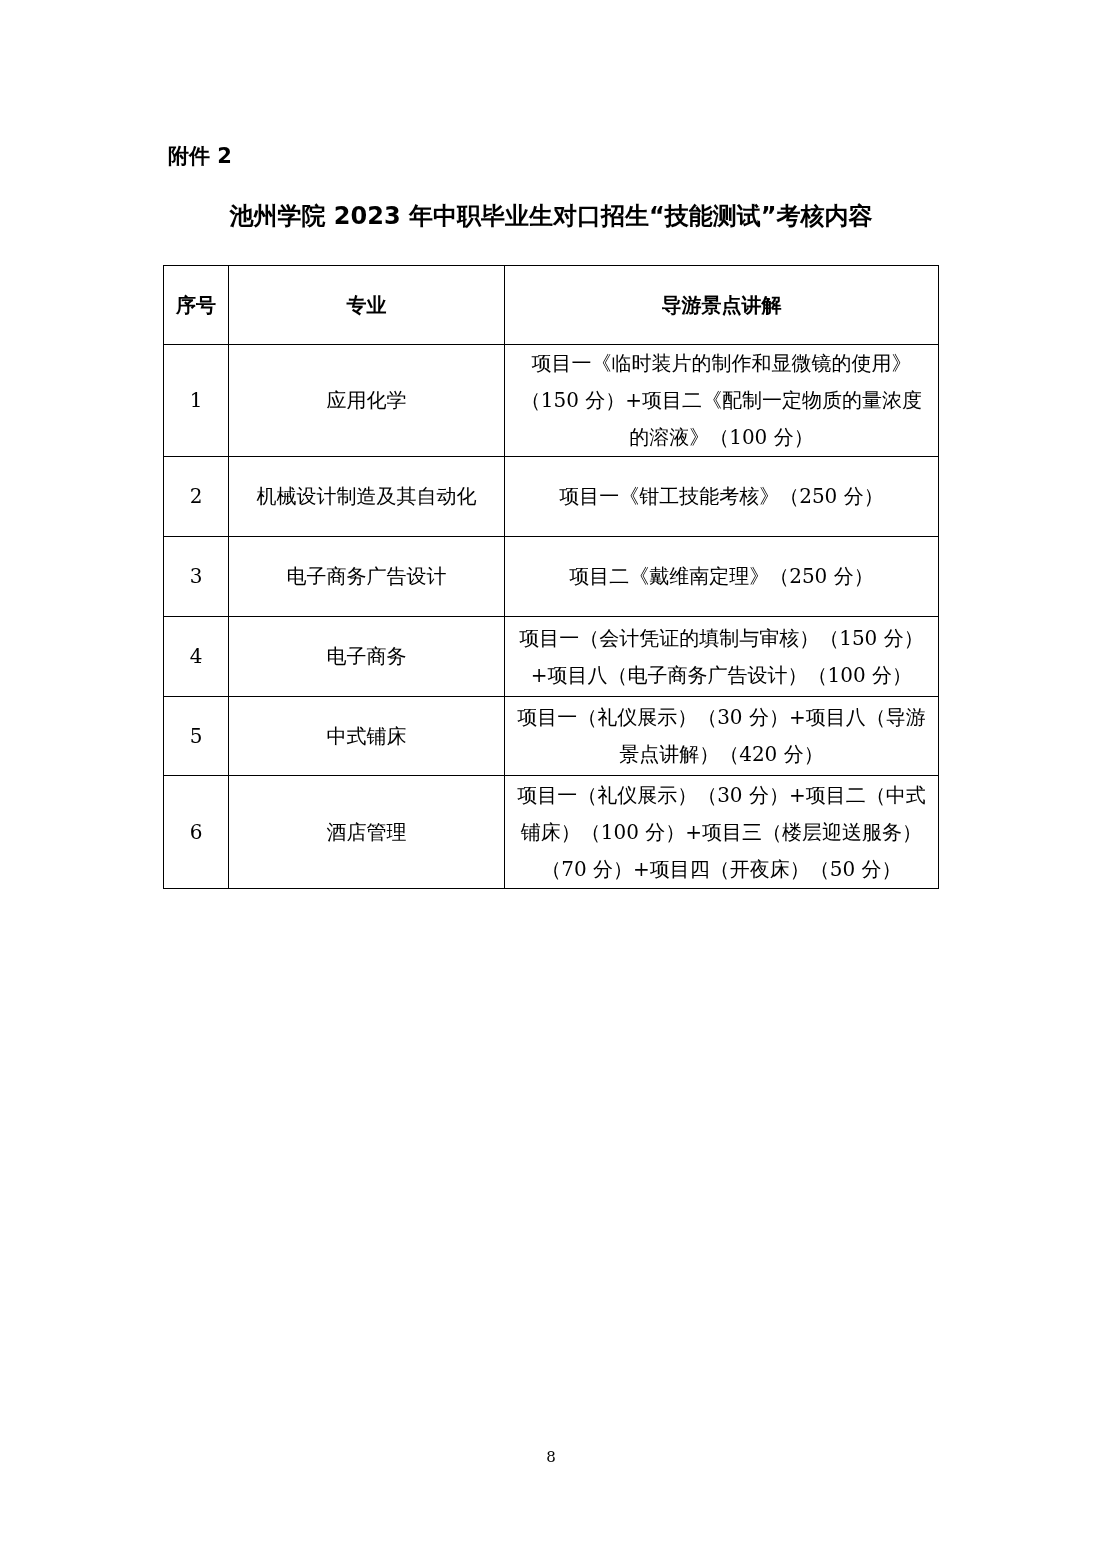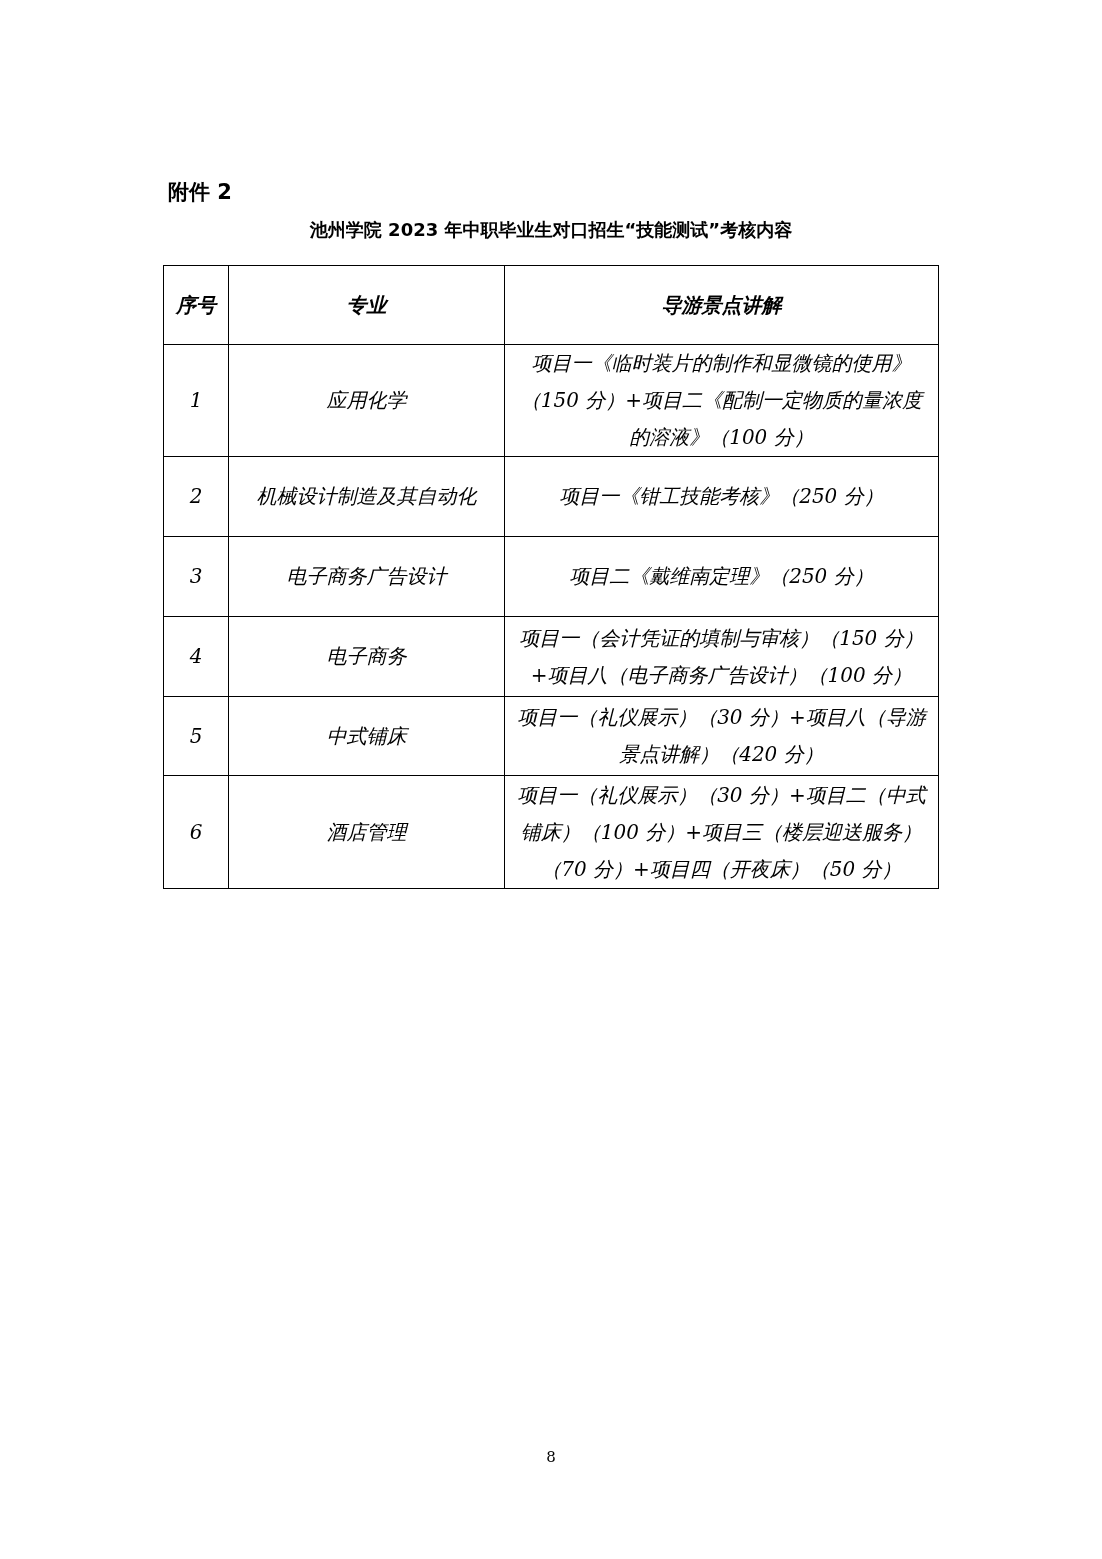--- a/index.html
+++ b/index.html
@@ -1,22 +1,22 @@
 <!DOCTYPE html>
 <html><head>
   <meta charset="utf-8">
   <style>
     html, body { margin: 0; padding: 0; background: #ffffff; }
     body { width: 1102px; height: 1559px; position: relative; overflow: hidden;
            font-family: "DejaVu Serif", "Liberation Serif", serif; color: #000; }
     .attach { position: absolute; left: 168px; top: 142px; font-size: 21px; font-weight: bold;
-              font-family: "DejaVu Sans", sans-serif; margin-top: 36px; }
+              font-family: "DejaVu Sans", sans-serif; }
     .title { position: absolute; left: 0; width: 1102px; top: 200px; text-align: center;
-             font-size: 18px; font-weight: bold; font-family: "DejaVu Sans", sans-serif; letter-spacing: 0px; margin-top: 18px; }
-    table { position: absolute; left: 163px; top: 265px; width: 776px; border-collapse: collapse; font-style: italic; }
+             font-size: 24px; font-weight: bold; font-family: "DejaVu Sans", sans-serif; letter-spacing: 0px; }
+    table { position: absolute; left: 163px; top: 265px; width: 776px; border-collapse: collapse; }
     td, th { border: 1.5px solid #000; text-align: center; vertical-align: middle;
              font-size: 20px; line-height: 37px; padding: 0 6px; font-weight: normal; }
     th { font-weight: bold; font-family: "DejaVu Sans", sans-serif; height: 78px; }
     .c1 { width: 52px; }
     .c2 { width: 262px; }
     .c3 { width: 420px; }
     .page { position: absolute; left: 0; width: 1102px; top: 1448px; text-align: center; font-size: 15px; }
   </style>
 </head>
 <body>

